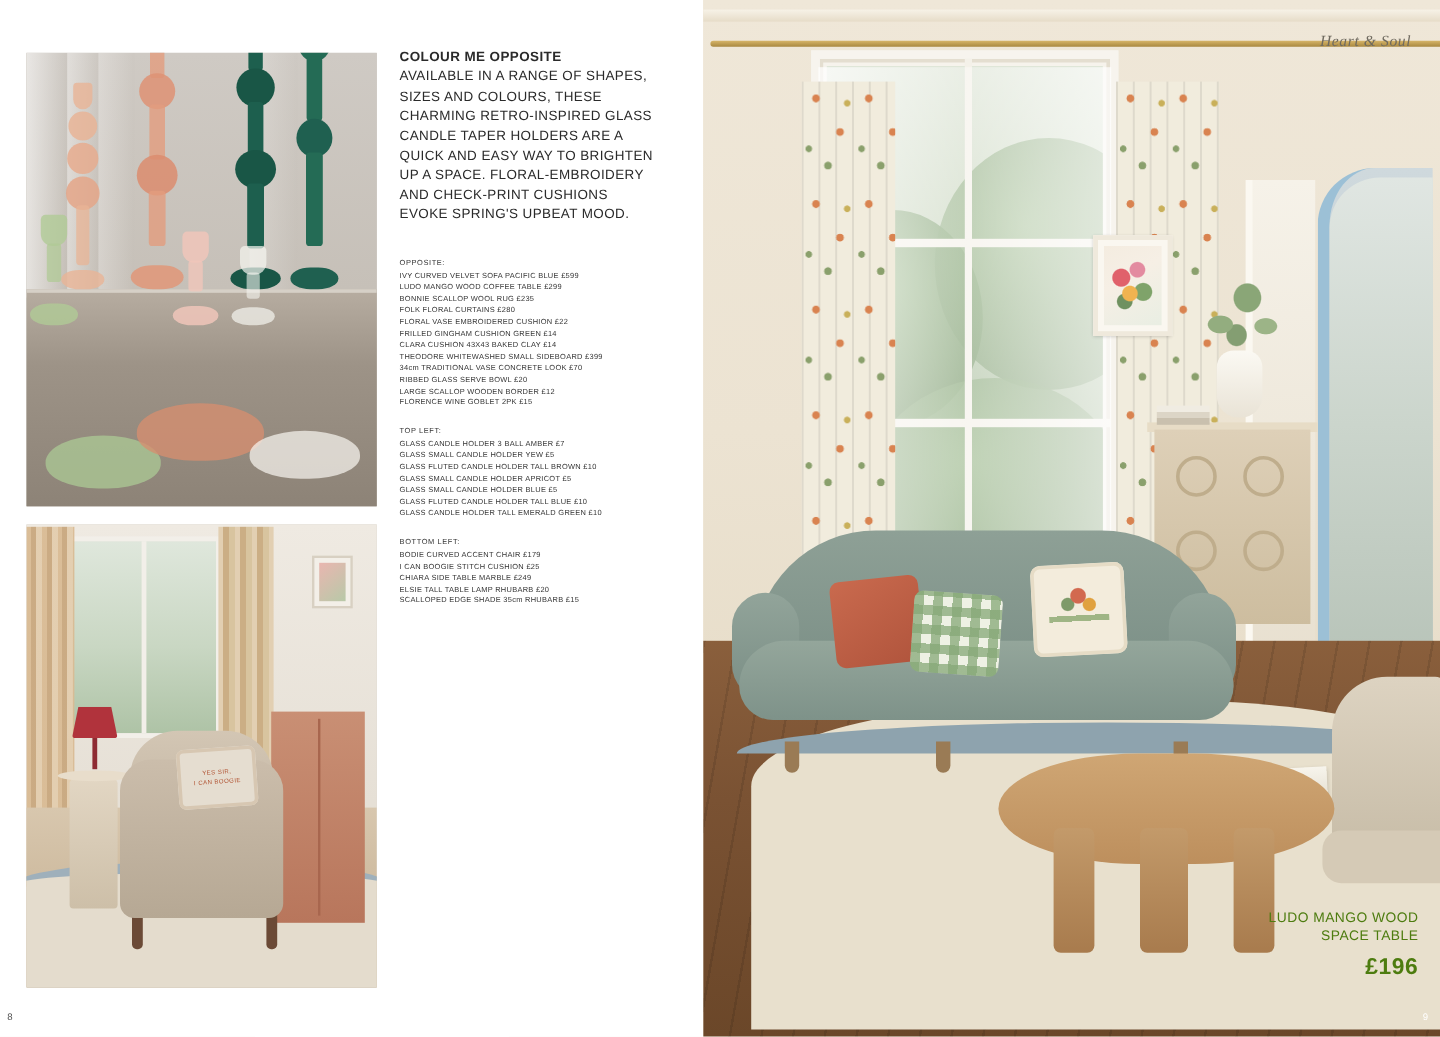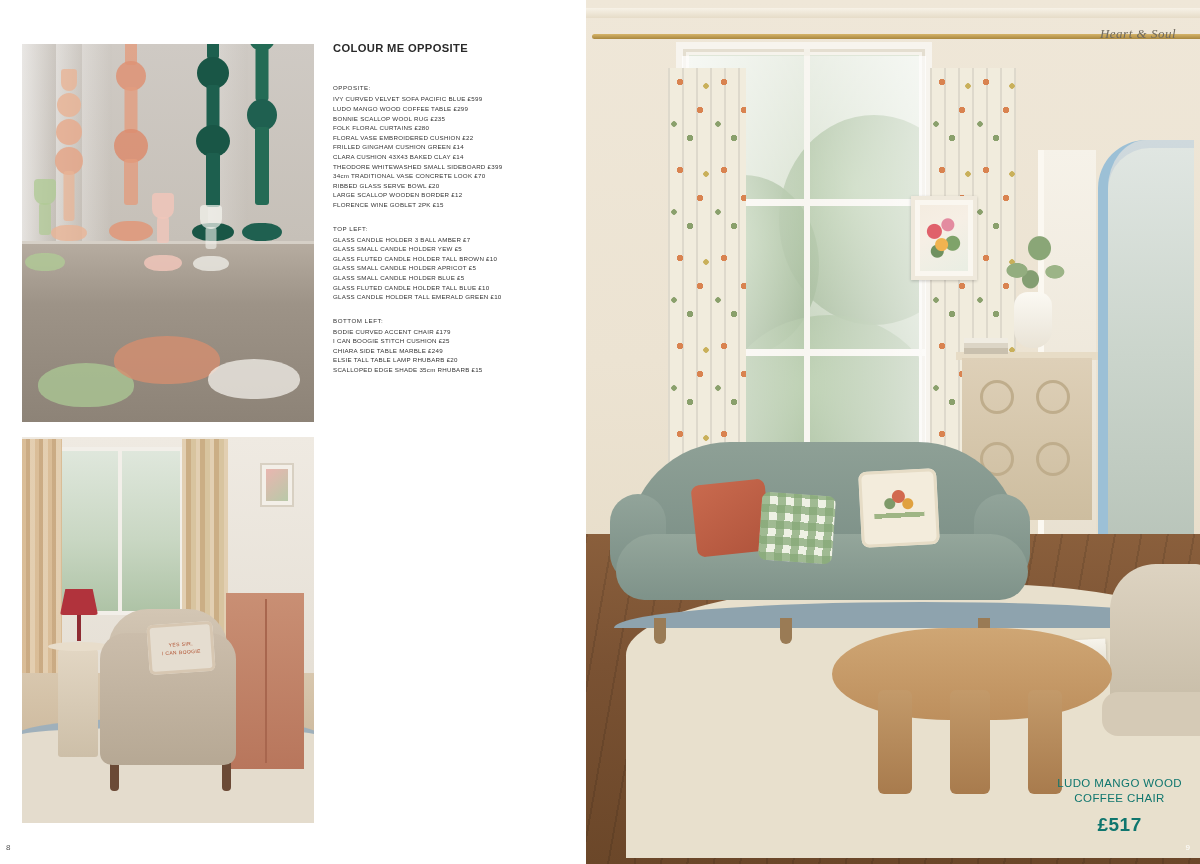--- a/index.html
+++ b/index.html
@@ -210,21 +210,21 @@
   .goblet .bowlg { position:absolute; top:0; left:0; width:26px; height:22px; background: rgba(160,200,150,.75); border-radius: 4px 4px 12px 12px; }
   .goblet .stemg { position:absolute; bottom:4px; left:11px; width:4px; height:16px; background: rgba(160,200,150,.7); }
   .goblet .footg { position:absolute; bottom:0; left:3px; width:20px; height:5px; background: rgba(160,200,150,.8); border-radius:50%; }
   .tumbler { position: absolute; left: 316px; bottom: 184px; width: 22px; height: 30px; background: rgba(185,205,215,.65); border-radius: 3px 3px 6px 6px; }
 
   .chair-right { position: absolute; right: -6px; bottom: 150px; width: 96px; height: 150px; background: linear-gradient(180deg,#ddd3c1,#c7bca7); border-radius: 46px 10px 8px 8px; }
   .chair-right-seat { position: absolute; right: -6px; bottom: 128px; width: 104px; height: 44px; background: #d5cab6; border-radius: 16px 6px 6px 16px; }
 
   .logo { position: absolute; right: 24px; top: 26px; font-family: "Liberation Serif", serif; font-style: italic; font-size: 13px; color: #6f6a5f; letter-spacing: .5px; }
 
-  .price-tag { position: absolute; right: 18px; bottom: 28px; color: #0f766e; text-align: center; }
+  .price-tag { position: absolute; right: 18px; bottom: 46px; color: #4d7c0f; text-align: right; }
   .price-tag .name { font-size: 11.5px; line-height: 15px; letter-spacing: .4px; }
   .price-tag .amount { font-size: 19px; font-weight: bold; margin-top: 8px; letter-spacing: .5px; }
 
   .folio-right { position: absolute; right: 10px; bottom: 12px; font-size: 8px; color: #ffffff; }
 </style>
 </head>
 <body>
 
 <div class="spread">
 
@@ -321,20 +321,21 @@
         <div class="txt">
           <span>YES SIR,</span>
           <span>I CAN BOOGIE</span>
         </div>
       </div>
     </div>
 
     <div class="text-col">
       <div class="headline">
         <span class="first">COLOUR ME OPPOSITE</span>
+        <span>AVAILABLE IN A RANGE OF SHAPES, SIZES AND COLOURS, THESE CHARMING RETRO-INSPIRED GLASS CANDLE TAPER HOLDERS ARE A QUICK AND EASY WAY TO BRIGHTEN UP A SPACE. FLORAL-EMBROIDERY AND CHECK-PRINT CUSHIONS EVOKE SPRING'S UPBEAT MOOD.</span>
       </div>
 
       <div class="credits">
 
         <div class="credit-group">
           <div class="credit-head">OPPOSITE:</div>
           <div class="credit-line">IVY CURVED VELVET SOFA PACIFIC BLUE £599</div>
           <div class="credit-line">LUDO MANGO WOOD COFFEE TABLE £299</div>
           <div class="credit-line">BONNIE SCALLOP WOOL RUG £235</div>
           <div class="credit-line">FOLK FLORAL CURTAINS £280</div>
@@ -453,19 +454,19 @@
         <div class="ct-leg" style="left:46px;"></div>
         <div class="ct-leg l2" style="left:118px;"></div>
         <div class="ct-leg" style="left:196px;"></div>
       </div>
     </div>
 
     <div class="logo">Heart &amp; Soul</div>
 
     <div class="price-tag">
       <div class="name">LUDO MANGO WOOD</div>
-      <div class="name">COFFEE CHAIR</div>
-      <div class="amount">£517</div>
+      <div class="name">SPACE TABLE</div>
+      <div class="amount">£196</div>
     </div>
 
     <div class="folio-right">9</div>
   </div>
 </div>
 
 </body></html>

